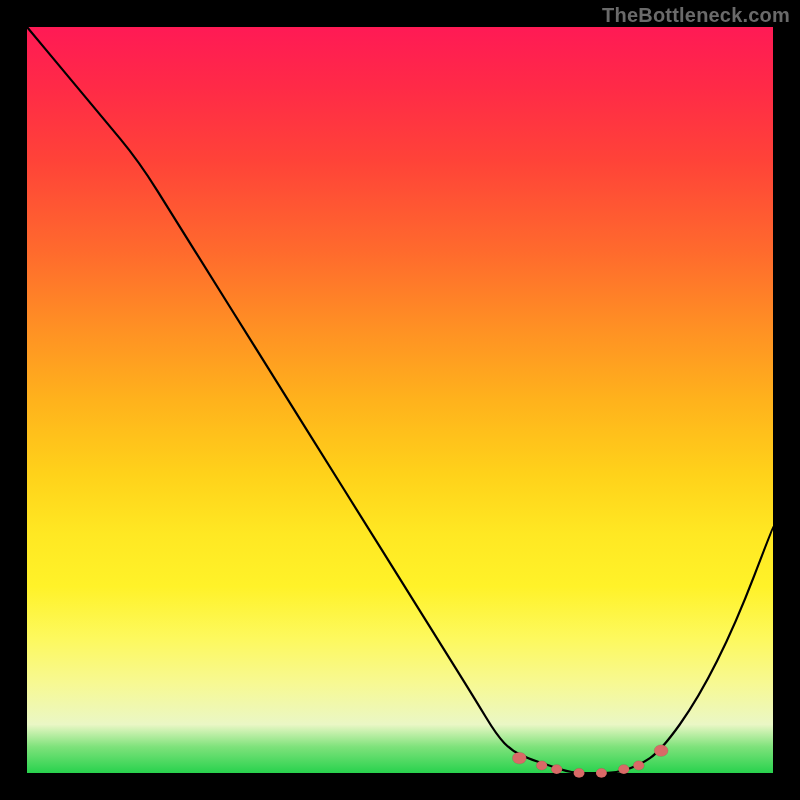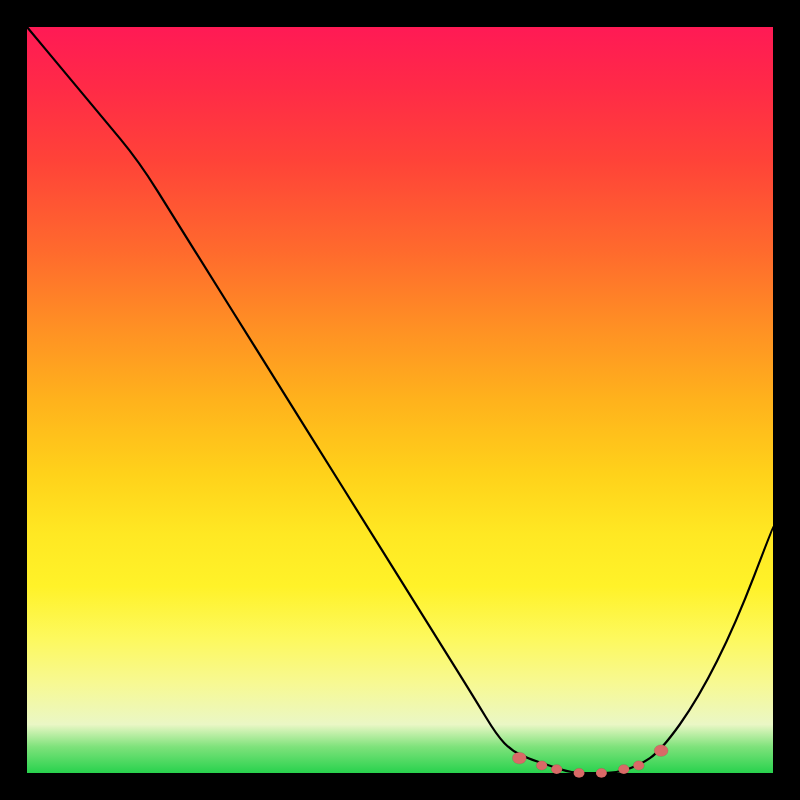--- a/index.html
+++ b/index.html
@@ -70,20 +70,21 @@
   .dot {
     fill: #d96a67;
     stroke: rgba(0,0,0,0.15);
     stroke-width: 0.5;
   }
 </style>
 </head>
 <body>
 
 <div class="frame">
+  <div class="watermark">TheBottleneck.com</div>
 
   <div class="plot-area">
     <svg class="curve" viewBox="0 0 746 746">
       <path class="curve-path" d="M 0 0 Q 0 0 18.650000000000002 22.379999999999995 Q 37.300000000000004 44.75999999999999 55.95 67.13999999999999 Q 74.60000000000001 89.51999999999998 93.25 111.90000000000003 Q 111.89999999999999 134.2800000000001 130.55 164.12000000000006 Q 149.20000000000002 193.96000000000004 167.85000000000002 223.8 Q 186.5 253.64 205.14999999999998 283.48 Q 223.79999999999998 313.32000000000005 242.45 343.16 Q 261.09999999999997 373 279.75 402.84000000000003 Q 298.40000000000003 432.68 317.05 462.52 Q 335.7 492.36 354.35 522.2 Q 373 552.04 391.65 581.88 Q 410.3 611.72 428.95 641.56 Q 447.59999999999997 671.4 458.78999999999996 690.05 Q 469.98 708.7 477.44000000000005 716.1600000000001 Q 484.90000000000003 723.62 492.36 727.35 Q 499.82000000000005 731.08 511.01 734.81 Q 522.1999999999999 738.54 533.39 742.27 Q 544.58 746 555.77 746 Q 566.96 746 578.1500000000001 746 Q 589.34 746 600.53 742.27 Q 611.7199999999999 738.54 622.91 731.0799999999999 Q 634.1 723.62 652.75 697.51 Q 671.4 671.4 690.05 634.0999999999999 Q 708.6999999999999 596.8 727.3499999999999 548.31 T 746 499.82"></path>
       <g>
           <ellipse class="dot" cx="492.36" cy="731.08" rx="7" ry="5.95"></ellipse>
           <ellipse class="dot" cx="514.74" cy="738.54" rx="5.5" ry="4.675"></ellipse>
           <ellipse class="dot" cx="529.66" cy="742.27" rx="5.5" ry="4.675"></ellipse>
           <ellipse class="dot" cx="552.04" cy="746" rx="5.5" ry="4.675"></ellipse>
           <ellipse class="dot" cx="574.42" cy="746" rx="5.5" ry="4.675"></ellipse>

